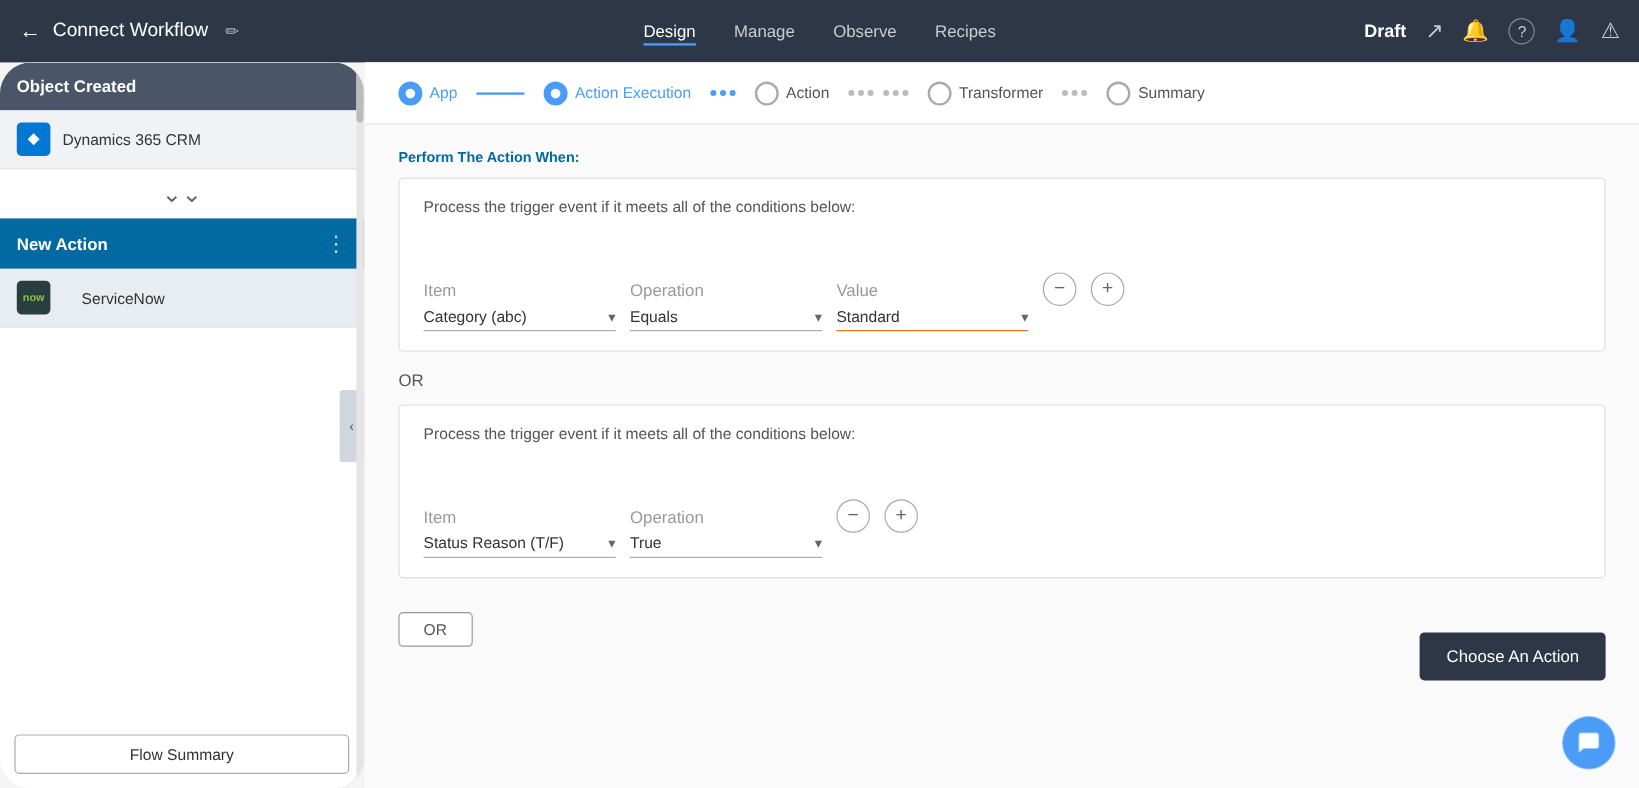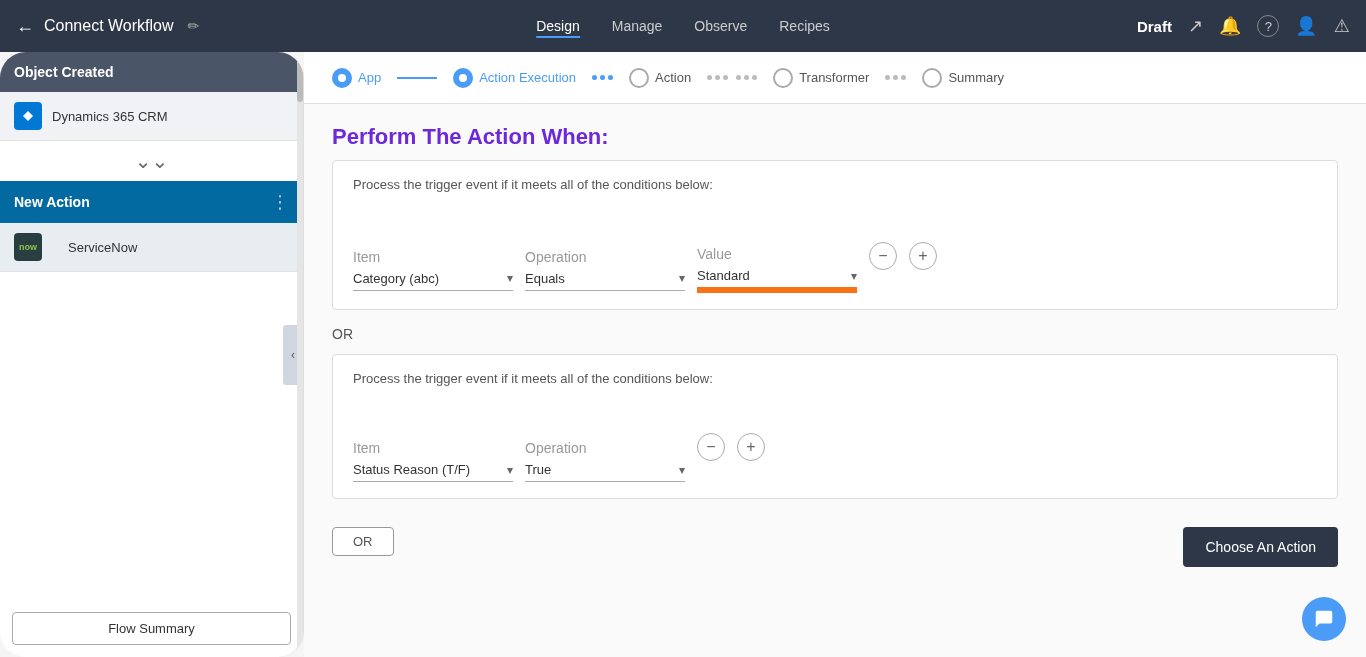--- a/index.html
+++ b/index.html
@@ -88,38 +88,38 @@
     .step-circle.active { border-color: #4a9cf6; background: #4a9cf6; color: #fff; }
     .step-label { font-size: 13px; color: #555; }
     .step-label.active { color: #4a9cf6; font-weight: 500; }
     .step-dots { display: flex; gap: 3px; margin: 0 4px; }
     .step-dot { width: 5px; height: 5px; border-radius: 50%; background: #bbb; }
     .step-dot.blue { background: #4a9cf6; }
     .step-line { width: 40px; height: 2px; background: #4a9cf6; margin: 0 4px; }
 
     
     .form-area { flex: 1; overflow-y: auto; padding: 20px 28px; background: #fafafa; }
-    .form-title { font-size: 22px; font-weight: 600; color: #6d28d9; margin-bottom: 10px; }
+    .form-title { font-size: 12px; font-weight: 600; color: #0369a1; margin-bottom: 10px; }
     .form-desc { font-size: 12px; color: #555; line-height: 1.5; margin-bottom: 18px; }
 
     .condition-box {
       background: #fff; border: 1px solid #ddd; border-radius: 4px; padding: 16px 20px; margin-bottom: 16px;
     }
     .condition-title { font-size: 13px; color: #555; margin-bottom: 12px; }
     .condition-row { display: flex; align-items: center; gap: 12px; }
     .field-group { display: flex; flex-direction: column; gap: 2px; }
     .field-label { font-size: 14px; color: #999; margin-top: 42px; }
     .dropdown-field {
       display: flex; align-items: center; border-bottom: 1px solid #aaa; padding: 4px 0; min-width: 160px; cursor: pointer; background: transparent;
     }
     .dropdown-value { font-size: 13px; color: #333; flex: 1; }
     .dropdown-arrow { color: #666; font-size: 12px; margin-left: 6px; }
 
     .value-field {
-      display: flex; align-items: center; border-bottom: 6px solid #f97316; padding: 4px 0; min-width: 160px; justify-content: space-between;
+      display: flex; align-items: center; border-bottom: 1px solid #f97316; padding: 4px 0; min-width: 160px; justify-content: space-between;
     }
     .value-text { font-size: 13px; color: #333; flex: 1; }
     .value-arrow { color: #666; font-size: 12px; margin-left: 6px; }
 
     .circle-btn {
       width: 28px; height: 28px; border-radius: 50%; border: 1px solid #aaa; display: flex; align-items: center; justify-content: center;
       font-size: 16px; cursor: pointer; color: #666; background: #fff; flex-shrink: 0;
     }
 
     .or-label { font-size: 14px; color: #555; font-weight: 500; margin: 12px 0; }

